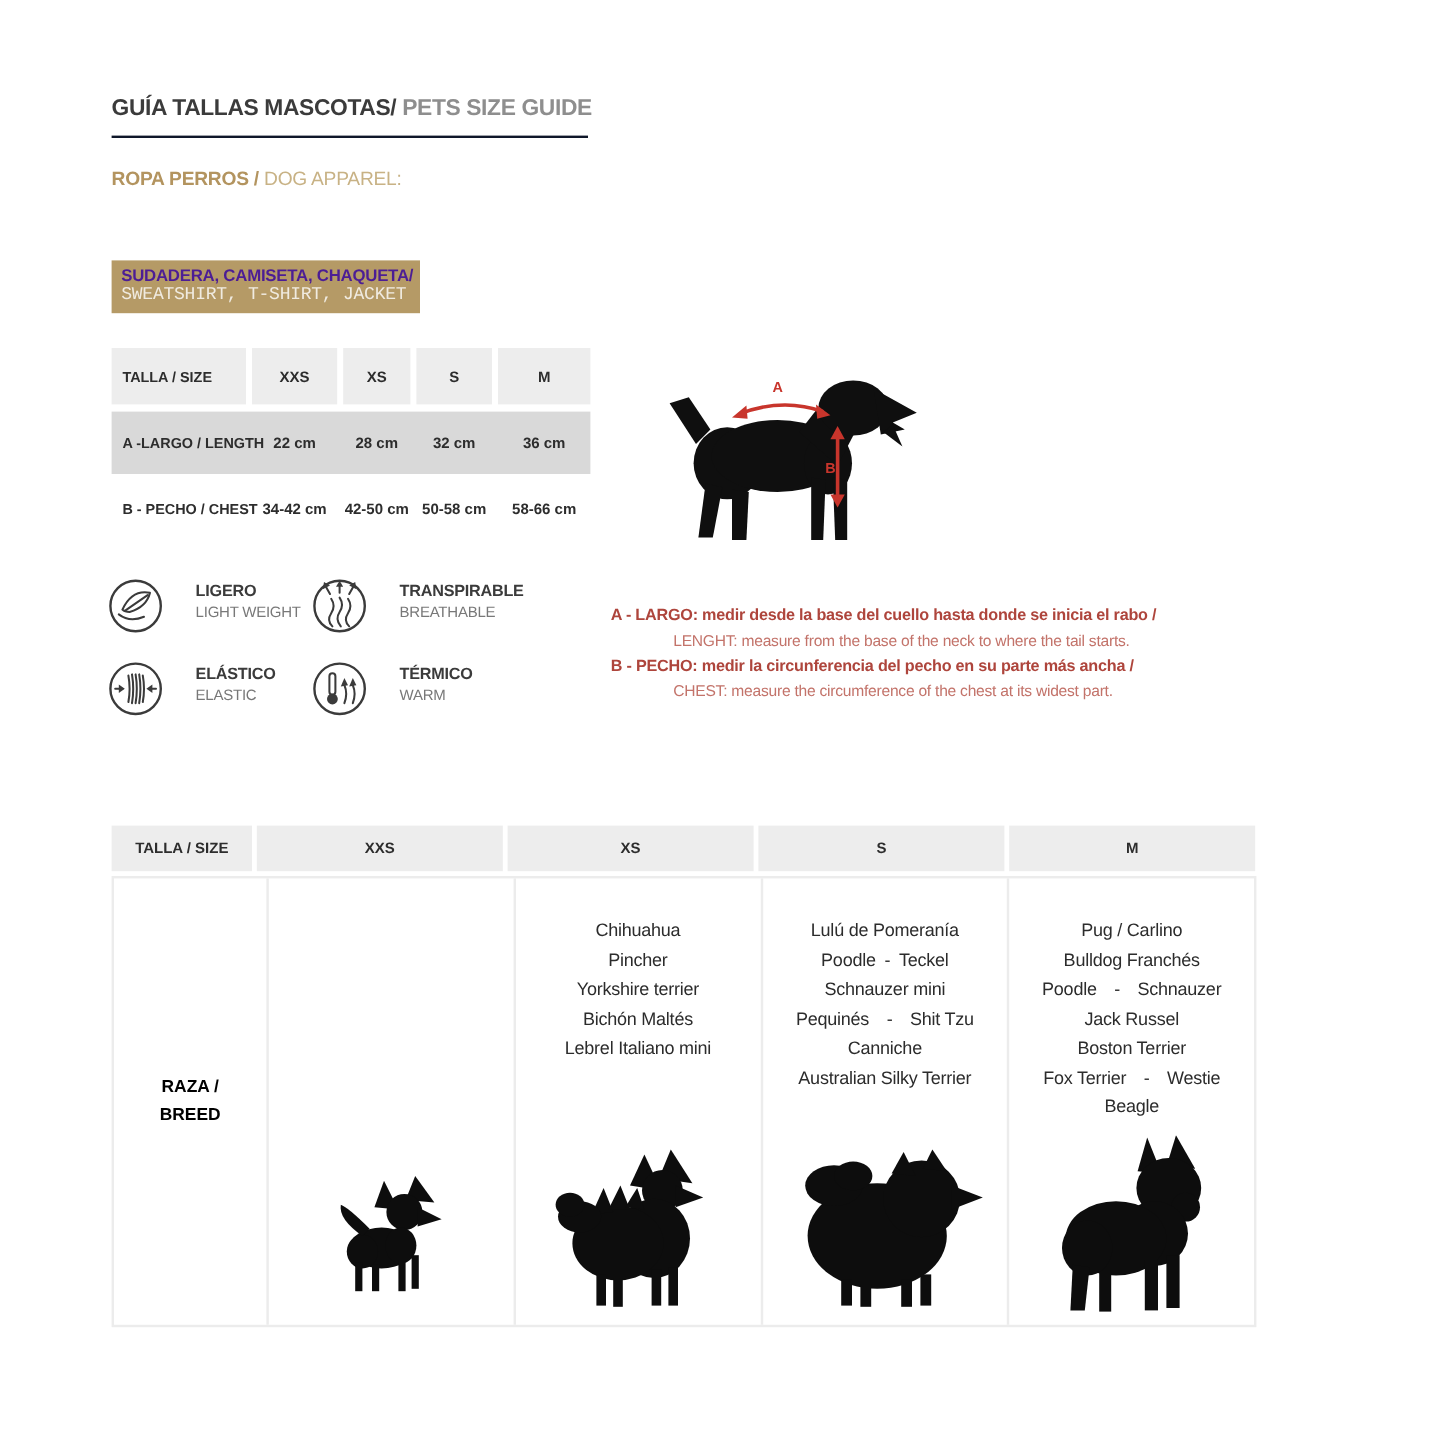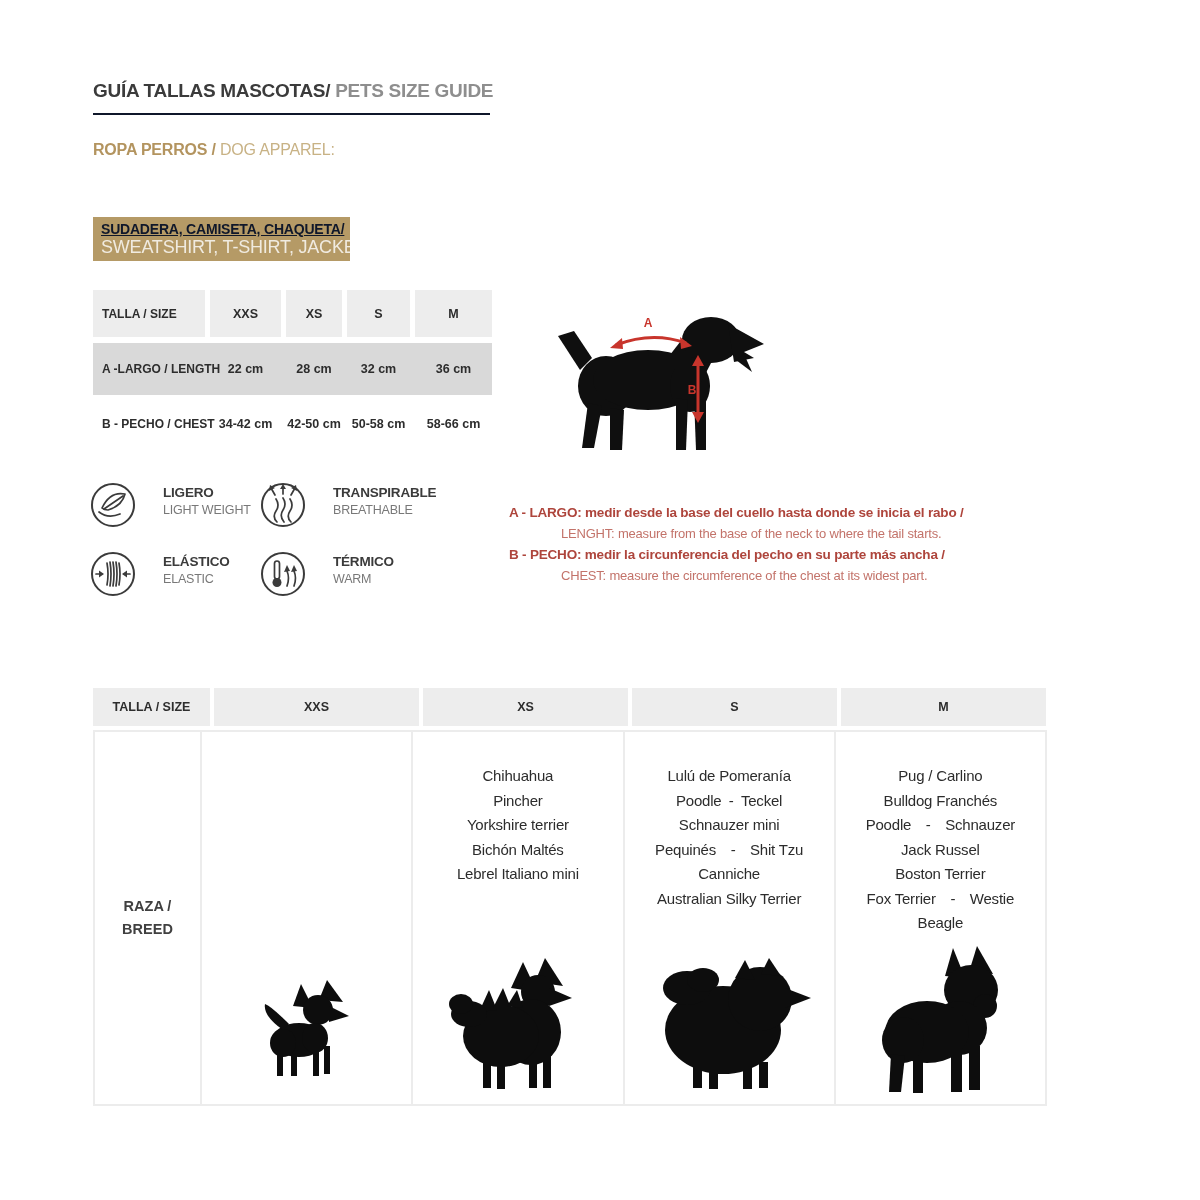--- a/index.html
+++ b/index.html
@@ -11,22 +11,22 @@
            border-bottom:2px solid #0f172a; font-size:19px; font-weight:bold;
            letter-spacing:-0.3px; color:#3b3b3b; white-space:nowrap; }
   .title .en { color:#8e8e8e; }
   .subtitle { position:absolute; left:93px; top:141px; font-size:16px; font-weight:bold;
               letter-spacing:-0.2px; color:#b3945f; white-space:nowrap; }
   .subtitle .en { color:#c8b285; font-weight:normal;text-align:center; }
 
   
   .catbox { position:absolute; left:93px; top:217px; width:257px; height:44px;
             background:#b59a66; padding:4px 8px 0 8px; }
-  .catbox .l1 { font-size:14px; font-weight:bold; color:#0f172a; letter-spacing:-0.2px; white-space:nowrap;text-decoration:underline; }
-  .catbox .l2 { font-size:18px; color:rgba(255,255,255,0.8); letter-spacing:-0.2px; white-space:nowrap; }
+  .catbox .l1 { font-size:14px; font-weight:bold; color:#4c1d95; letter-spacing:-0.2px; white-space:nowrap; }
+  .catbox .l2 { font-size:15px; color:rgba(255,255,255,0.8); letter-spacing:-0.2px; white-space:nowrap;font-family:Liberation Mono, monospace; }
 
   
   .trow { position:absolute; left:93px; display:flex; gap:5px; }
   .trow .c { display:flex; align-items:center; justify-content:center;
              font-weight:bold; font-size:12.5px; color:#2d2d2d; white-space:nowrap; }
   .trow .c0 { width:112px; justify-content:flex-start; padding-left:9px; font-size:12px; }
   .trow .c1 { width:71px; } .trow .c2 { width:56px; } .trow .c3 { width:63px; } .trow .c4 { width:77px; }
   .thead { top:290px; height:47px; }
   .thead .c { background:#ededed; }
   .trowA { top:343px; height:52px; background:#d9d9d9; width:399px; }
@@ -52,22 +52,22 @@
 
   
   .bhead { position:absolute; left:93px; top:688px; display:flex; gap:4px; height:38px; }
   .bhead .c { background:#ededed; display:flex; align-items:center; justify-content:center;
               font-weight:bold; font-size:12.5px; color:#2d2d2d; }
   .bhead .c0 { width:117px; } .bhead .cn { width:205px; }
   .bbody { position:absolute; left:93px; top:730px; width:954px; height:376px;
            display:flex; border:2px solid #ececec; background:#fff; }
   .bbody .bc { border-right:2px solid #ececec; position:relative; }
   .bbody .bc:last-child { border-right:none; }
-  .bbody .bc0 { width:107px; display:flex; align-items:center; justify-content:center;
-                text-align:center; font-weight:bold; font-size:14.5px; color:#404040;
+  .bbody .bc0 { width:129px; display:flex; align-items:center; justify-content:center;
+                text-align:center; font-weight:bold; font-size:14.5px; color:#000000;
                 line-height:23px; white-space:pre-line; }
   .bbody .bcn { flex:1; text-align:center; padding-top:32px; }
   .breeds { font-size:15px; color:#2c2c2c; line-height:24.5px; white-space:pre-line; letter-spacing:-0.2px; }
   .dogwrap { position:absolute; left:50%; transform:translateX(-50%); }
   .dog { fill:#0d0d0d; }
 </style>
 </head>
 <body>
 
 <div id="canvas">

